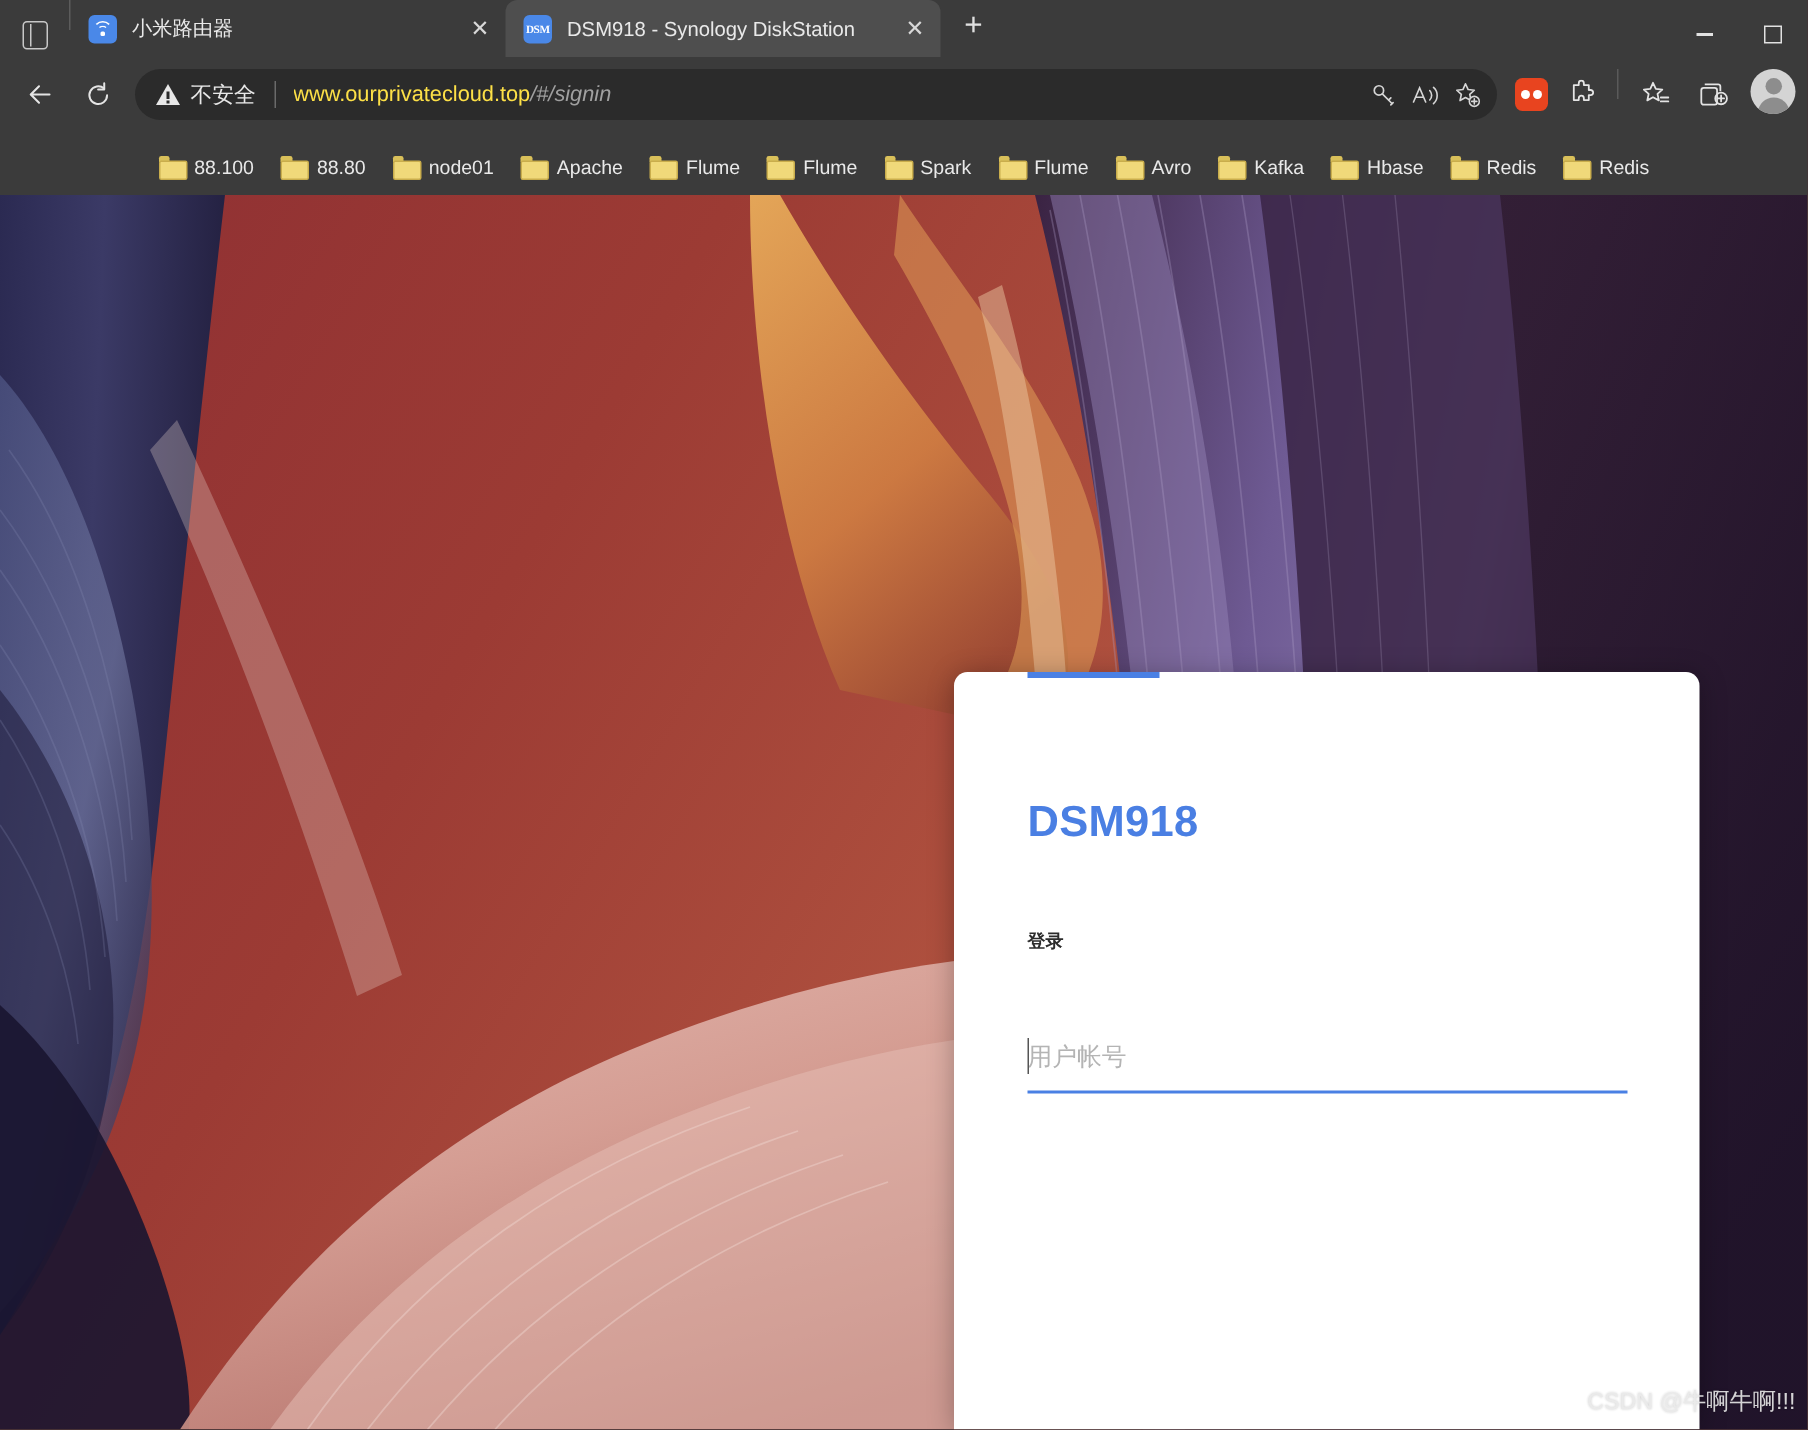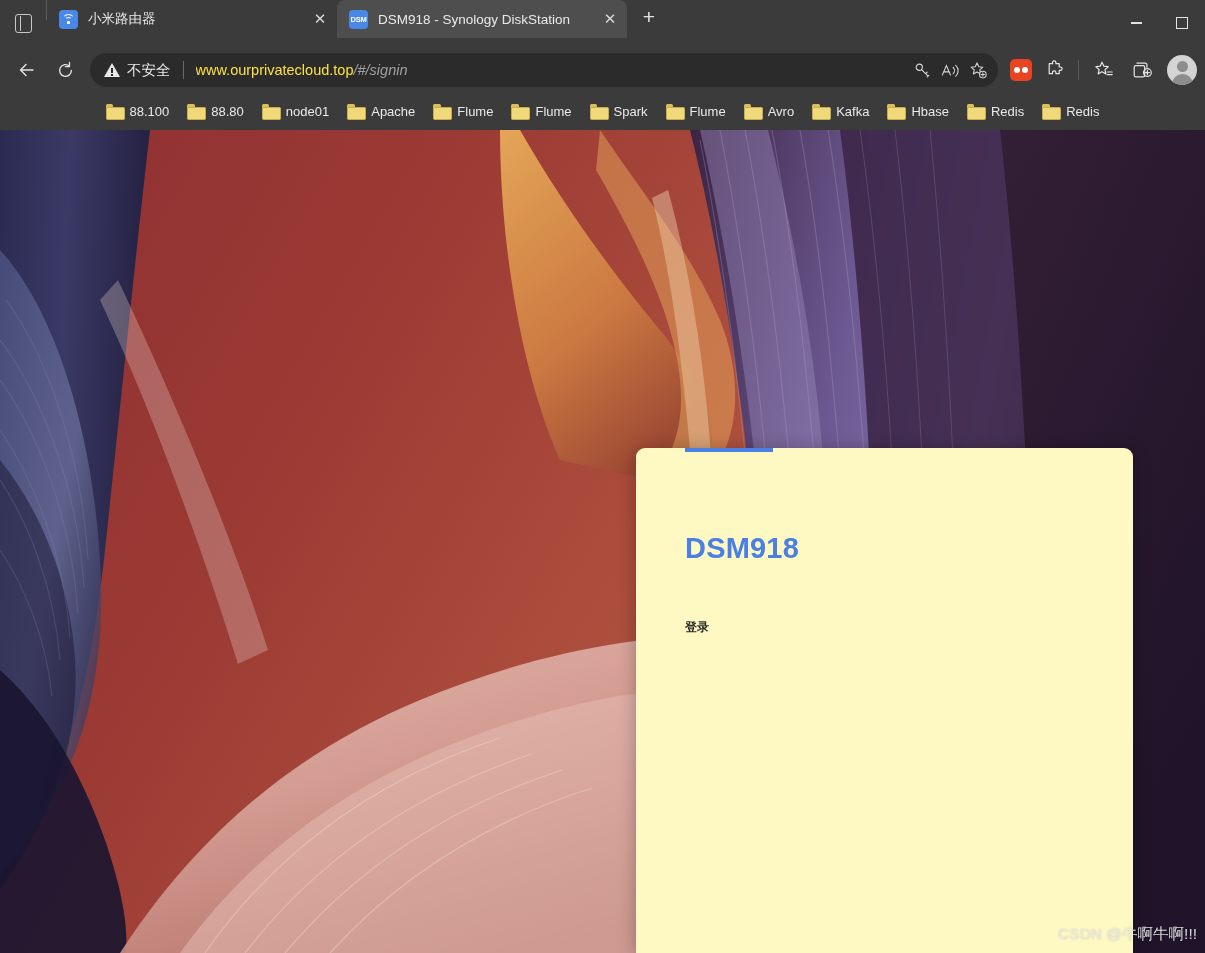--- a/index.html
+++ b/index.html
@@ -44,21 +44,21 @@
   }
   .tab.inactive { width: 290px; background: transparent; }
   .tab.active   { width: 290px; background: #4e4e4e; }
   .tab-favicon {
     width: 19px; height: 19px; border-radius: 4px;
     flex: 0 0 auto; display:flex; align-items:center; justify-content:center;
     background: #4a88e8;
   }
   .fav-dsm {
     font-size: 7.5px; font-weight: bold; color: #fff;
-    letter-spacing: -0.3px; font-family: Liberation Sans, sans-serif;
+    letter-spacing: -0.3px; font-family: Liberation Serif, serif;
   }
   .fav-wifi { position: relative; width: 19px; height: 19px; }
   .fav-wifi i {
     position:absolute; border: 1.6px solid #fff; border-bottom-color: transparent;
     border-left-color: transparent; border-right-color: transparent;
     border-radius: 50%;
   }
   .fav-wifi i:nth-child(1){ width:13px; height:13px; left:3px; top:4px; }
   .fav-wifi i:nth-child(2){ width:7px;  height:7px;  left:6px; top:7px; }
   .fav-wifi i:nth-child(3){
@@ -85,21 +85,21 @@
   }
   .win-btn {
     width: 46px; height: 46px; display: flex;
     align-items: center; justify-content: center; color: #e2e2e2;
   }
   .win-min { width: 11px; height: 1.5px; background: #e2e2e2; }
   .win-max { width: 12px; height: 12px; border: 1.5px solid #e2e2e2; }
 
   
   .toolbar {
-    height: 48px; background: #3b3b3b; display: flex; align-items: center;
+    height: 48px; background: #3b3b3b; display: flex; align-items: flex-start;
     padding: 0 8px;
   }
   .tb-btn {
     width: 34px; height: 34px; border-radius: 5px; flex: 0 0 auto;
     display: flex; align-items: center; justify-content: center;
     color: #e4e4e4;
   }
   .tb-btn.wide { width: 38px; }
 
   .omnibox {
@@ -177,21 +177,21 @@
   
   .page {
     position: absolute; left: 0; top: 130px; width: 1205px; height: 823px;
     overflow: hidden;
   }
   .bg-photo { position: absolute; inset: 0; background: #5e2a33; }
 
   .card {
     position: absolute; left: 636px; top: 318px;
     width: 497px; height: 505px;
-    background: #fef9c3; border-radius: 9px 9px 0 0;
+    background: #ffffff; border-radius: 9px 9px 0 0;
     box-shadow: 0 2px 18px rgba(0,0,0,0.28);
     overflow: hidden;
   }
   .card-accent {
     position: absolute; left: 49px; top: 0; width: 88px; height: 4px;
     background: #4a80e4;
   }
   .card-inner { padding: 0 49px; }
   .brand {
     margin-top: 84px; font-size: 29px; font-weight: bold;
@@ -502,19 +502,24 @@
 
         <path d="M118,150 C170,260 230,400 268,520 L238,534 C200,412 150,276 100,170 Z" fill="#e8d3cc" opacity="0.3"></path>
       </svg>
     </div>
 
     <div class="card">
       <div class="card-accent"></div>
       <div class="card-inner">
         <div class="brand">DSM918</div>
         <div class="login-head">登录</div>
+        <div class="field">
+          <div class="caret"></div>
+          <input class="field-input" type="text" placeholder="用户帐号" style="">
+          <div class="field-underline"></div>
+        </div>
       </div>
     </div>
 
     <div class="watermark">CSDN @牛啊牛啊!!!</div>
   </div>
 
 </div>
 
 </body></html>

